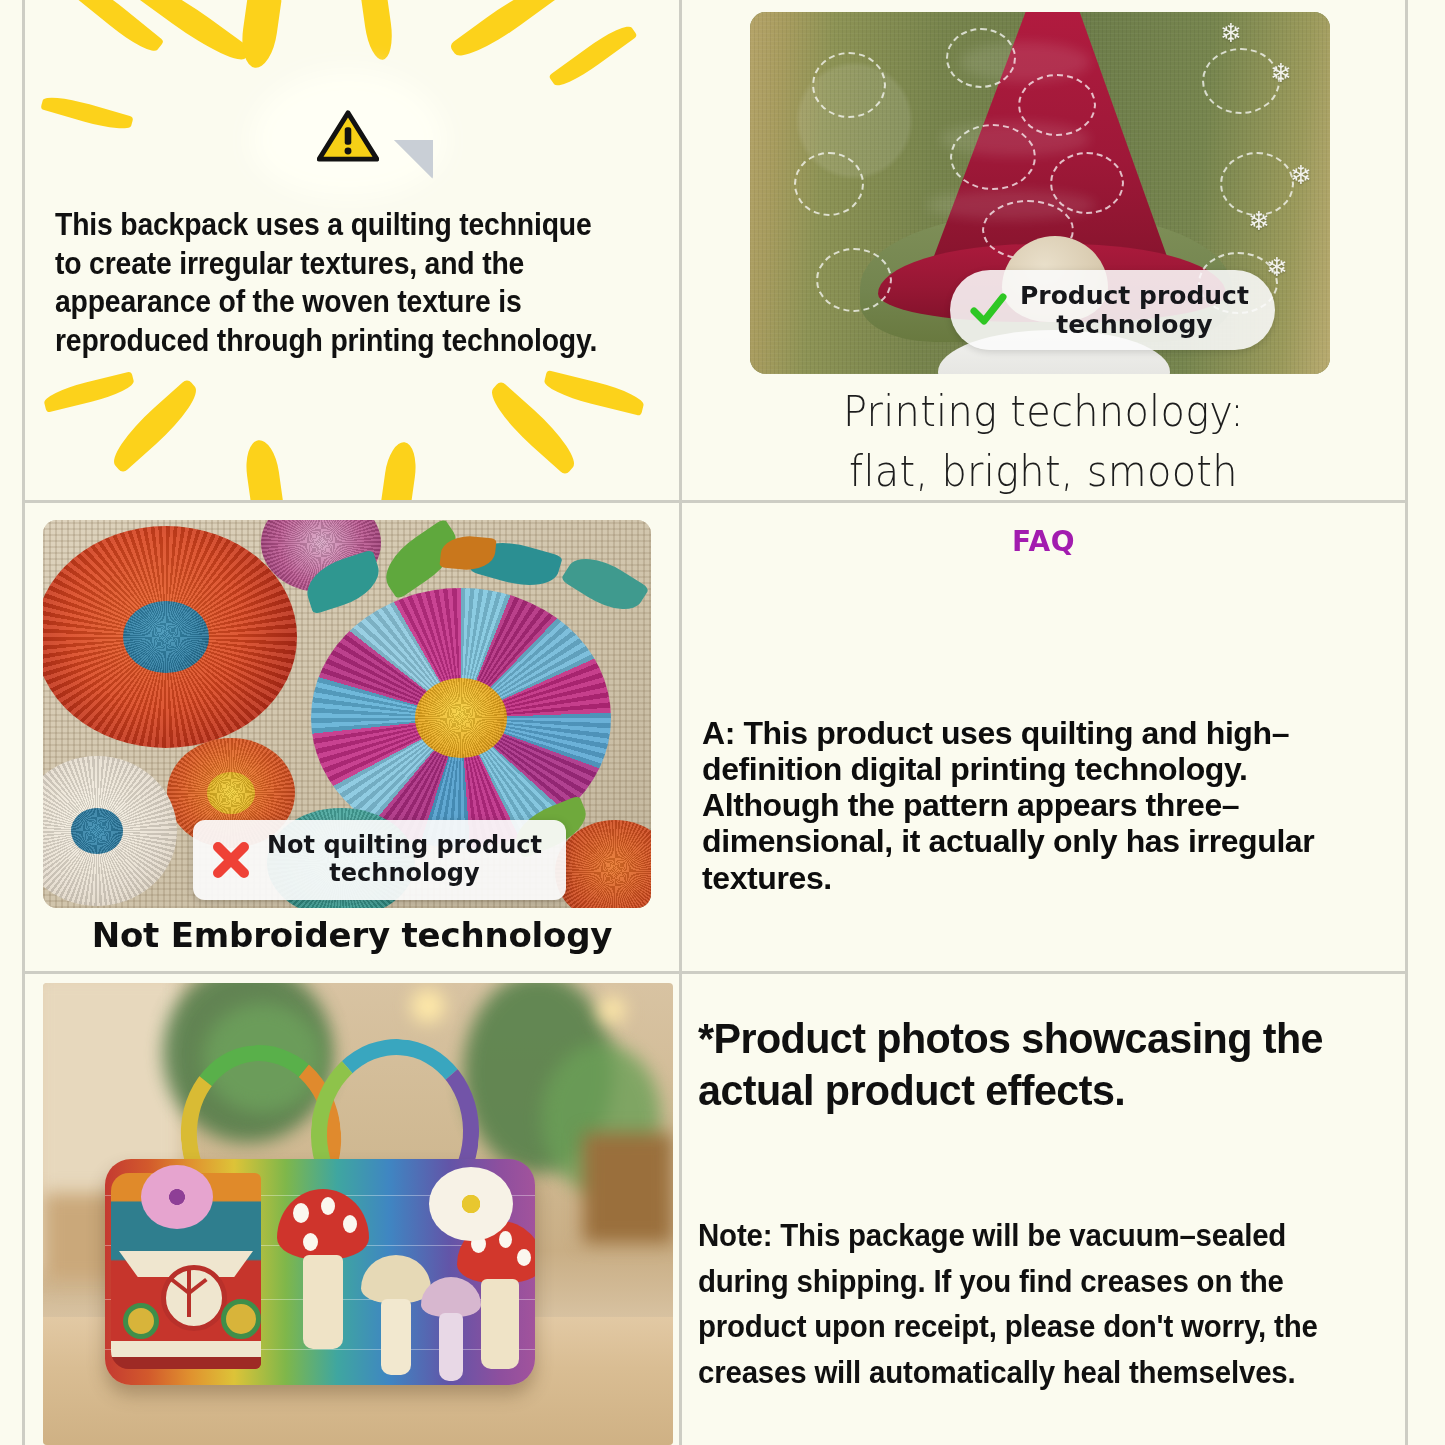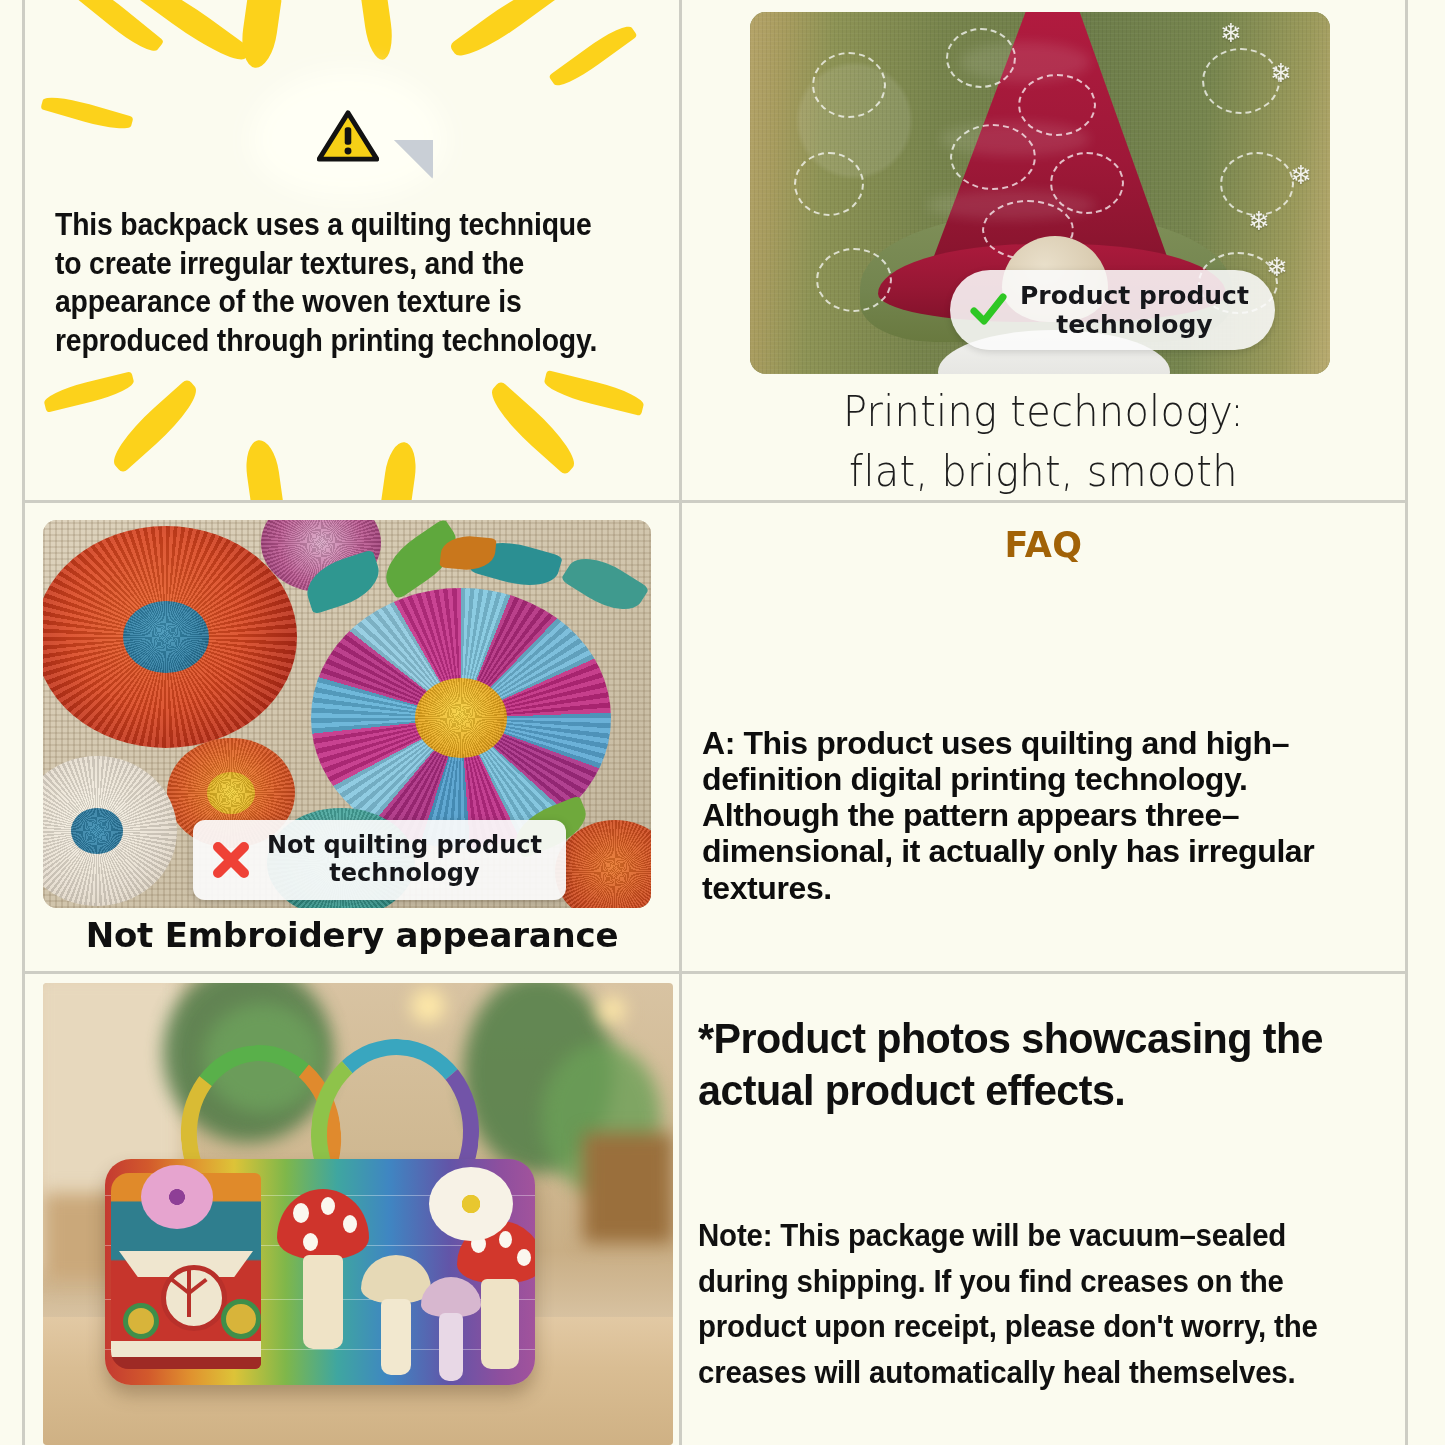--- a/index.html
+++ b/index.html
@@ -139,29 +139,29 @@
     position:absolute;left:0;top:412px;width:654px;text-align:center;
     font-family:"DejaVu Sans",sans-serif;font-weight:bold;
     font-size:34px;color:#101010;letter-spacing:-.2px;
   }
 
   
   #p-faq{left:682px;top:503px;width:723px;height:469px;}
   .faq-title{
     position:absolute;left:0;top:22px;width:723px;text-align:center;
     font-family:"DejaVu Sans",sans-serif;font-weight:bold;
-    font-size:35px;color:#a16207;letter-spacing:.5px;
+    font-size:28px;color:#a21caf;letter-spacing:.5px;
   }
   .faq-q{
     position:absolute;left:14px;top:75px;width:706px;
     font-family:"Liberation Sans",sans-serif;font-weight:bold;
     font-size:33px;line-height:1.12;color:#0d0d0d;letter-spacing:-.4px;
   }
   .faq-a{
-    position:absolute;left:20px;top:222px;width:700px;
+    position:absolute;left:20px;top:212px;width:700px;
     font-family:"Liberation Sans",sans-serif;font-weight:bold;
     font-size:32px;line-height:1.13;color:#0d0d0d;letter-spacing:-.4px;
   }
 
   
   #p-bag{left:25px;top:975px;width:654px;height:470px;overflow:hidden;}
   .bag-img{position:absolute;left:18px;top:8px;width:630px;height:462px;overflow:hidden;border-radius:4px;}
   .cafe{position:absolute;inset:0;
     background:linear-gradient(180deg,#d8c3a2 0%,#cfb891 38%,#c9ae85 58%,#d9c4a4 74%,#e7d6bb 100%);}
   .blur{position:absolute;filter:blur(9px);}
@@ -359,21 +359,21 @@
         <svg class="xmark" viewBox="0 0 44 44">
           <path d="M9 9 L35 35 M35 9 L9 35" stroke="#ef4136" stroke-width="10" stroke-linecap="round"></path>
         </svg>
         <div class="badge-rect-text">
           <div>Not quilting product</div>
           <div>technology</div>
         </div>
       </div>
     </div>
 
-    <div class="yarn-cap">Not Embroidery appearance</div>
+    <div class="yarn-cap">Not Embroidery technology</div>
   </div>
 
   <div class="panel" id="p-faq">
     <div class="faq-title">FAQ</div>
     <div class="faq-a" style="white-space:pre-line;">A: This product uses quilting and high–definition digital printing technology.
 Although the pattern appears three–dimensional, it actually only has irregular textures.</div>
   </div>
 
   <div class="panel" id="p-bag">
     <div class="bag-img">

